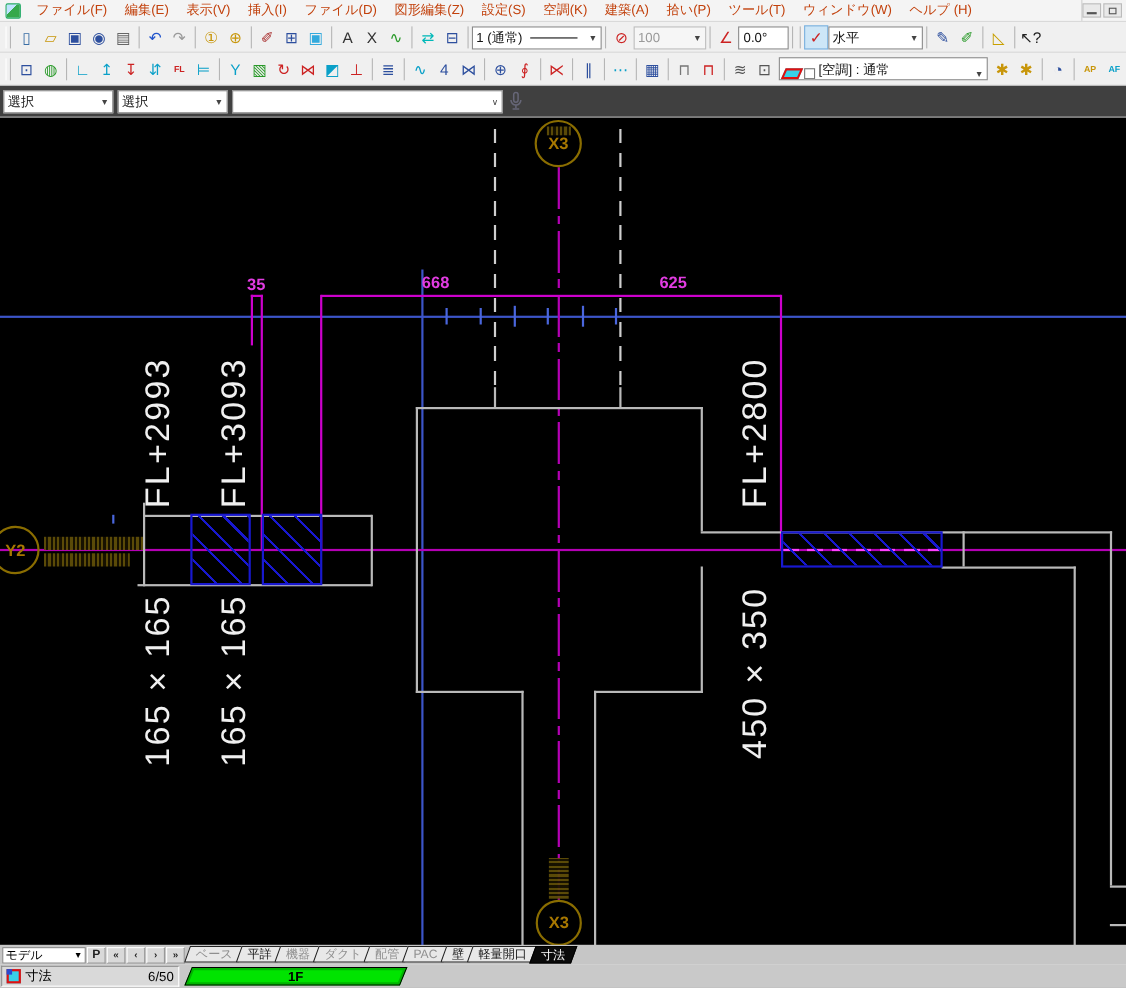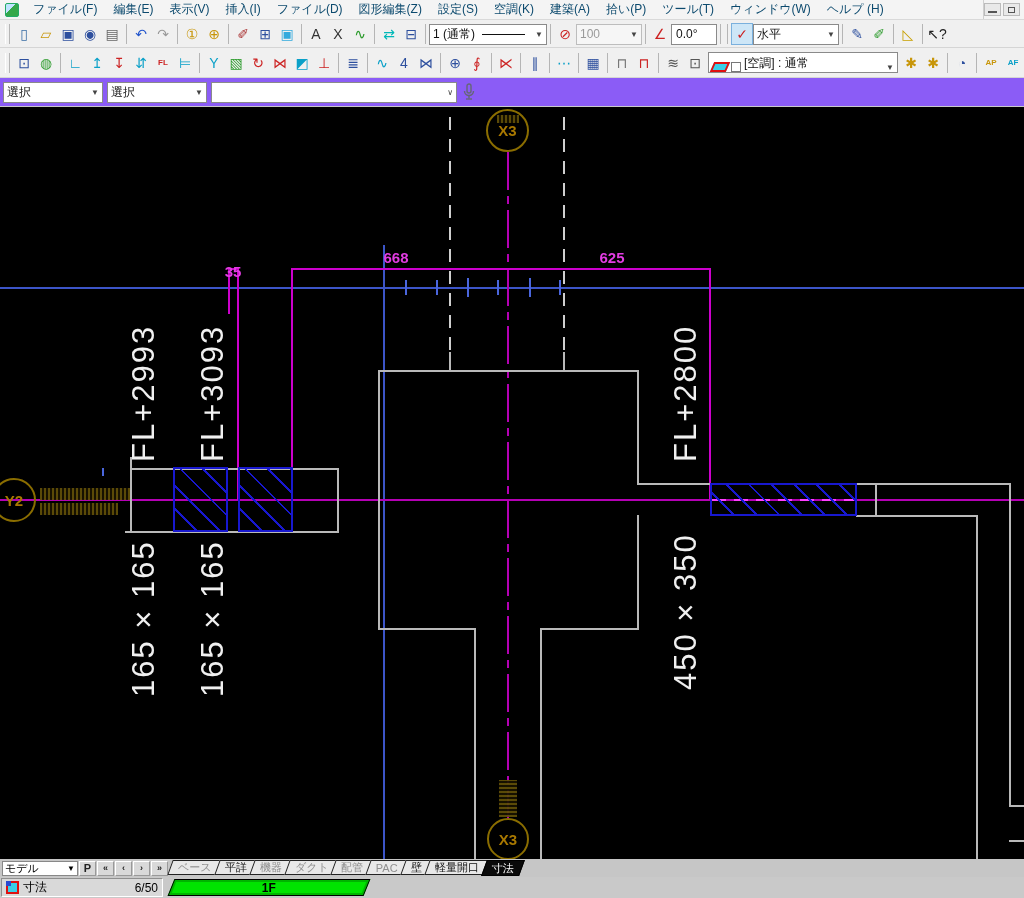--- a/index.html
+++ b/index.html
@@ -1,21 +1,21 @@
 <!DOCTYPE html>
 <html><head>
 <meta charset="utf-8">
 <style>
   html,body{margin:0;padding:0;background:#777;}
   *{box-sizing:border-box;font-family:"Liberation Sans",sans-serif;}
   #app{position:relative;width:1024px;height:898px;background:#f0f0f0;overflow:hidden;}
 
   
   #menubar{position:absolute;left:0;top:0;width:1024px;height:20px;background:#f4f4f4;
-    display:flex;align-items:center;font-size:12px;color:#0c4a6e;border-bottom:1px solid #d9d9d9;}
+    display:flex;align-items:center;font-size:12px;color:#c2410c;border-bottom:1px solid #d9d9d9;}
   #appicon{width:14px;height:14px;margin:0 6px 0 5px;border:1px solid #2a6;border-radius:2px;
     background:linear-gradient(135deg,#bfe3ff 0 40%,#35a84a 40% 100%);}
   .menu-item{padding:2px 8px;cursor:default;}
   #winbtns{margin-left:auto;display:flex;align-items:center;gap:2px;padding-right:4px;border-left:1px solid #cfcfcf;height:100%;}
   .winbtn{width:17px;height:13px;background:#e9e9e9;border:1px solid #bbb;position:relative;}
   .winbtn .minbar{position:absolute;left:3px;right:3px;bottom:2px;height:2px;background:#555;}
   .winbtn .restsq{position:absolute;left:4px;top:3px;width:7px;height:6px;border:1px solid #555;}
 
   
   .toolbar{position:absolute;left:0;width:1024px;background:#f0f0f0;display:flex;align-items:center;
@@ -32,21 +32,21 @@
     font-size:12px;color:#111;padding:0 3px;gap:3px;}
   .combo .arrow{margin-left:auto;font-size:8px;color:#444;padding-left:3px;}
   .combo.disabled{color:#9a9a9a;border-color:#bdbdbd;background:#f6f6f6;}
   .lineprev{flex:1;height:1px;background:#111;margin:0 4px;}
   .field{height:21px;background:#fff;border:1px solid #8a8a8a;font-size:12px;color:#111;
     display:flex;align-items:center;padding:0 4px;}
   .para-ic{width:16px;height:10px;background:#39d0e8;border:2px solid #e01010;transform:skewX(-24deg);}
   .sq-ic{width:10px;height:10px;background:#fff;border:1px solid #777;}
 
   
-  #cmdbar{position:absolute;left:0;top:78px;width:1024px;height:29px;background:#8b5cf6;
+  #cmdbar{position:absolute;left:0;top:78px;width:1024px;height:29px;background:#404040;
     display:flex;align-items:center;gap:4px;padding:0 3px;border-bottom:1px solid #c9c9c9;}
   .sunken{border:1px solid #9a9a9a;border-top-color:#7a7a7a;background:#fff;}
   #msgbox{width:468px;height:22px;font-size:12px;color:#222;display:flex;align-items:center;padding:0 5px;}
 
   
   #canvas{position:absolute;left:0;top:107px;width:1024px;height:752px;background:#000;overflow:hidden;}
   .hline,.vline{position:absolute;}
   .vtext{position:absolute;transform:rotate(-90deg);transform-origin:0 0;white-space:nowrap;
     color:#f0f0f0;font-size:31px;letter-spacing:2px;font-family:"Liberation Sans",sans-serif;}
   .dimlabel{position:absolute;color:#e23ce2;font-size:15px;font-weight:bold;text-align:center;}
@@ -285,21 +285,21 @@
     <div class="hline" style="left:712px;top:392px;width:144px;height:2px;
          background:repeating-linear-gradient(90deg,#ff40ff 0 14px,transparent 14px 22px);"></div>
 
     <div class="hline" style="left:292px;top:161px;width:418px;height:1.5px;background:#cc00cc;"></div>
     <div class="hline" style="left:228px;top:161px;width:11px;height:1.5px;background:#cc00cc;"></div>
     <div class="vline" style="left:228px;top:161px;width:1.5px;height:46px;background:#cc00cc;"></div>
     <div class="vline" style="left:237px;top:161px;width:1.5px;height:232px;background:#cc00cc;"></div>
     <div class="vline" style="left:291px;top:161px;width:1.5px;height:232px;background:#cc00cc;"></div>
     <div class="vline" style="left:709px;top:161px;width:1.5px;height:231px;background:#cc00cc;"></div>
 
-    <div class="dimlabel" style="left:216px;top:156px;width:34px;">35</div>
+    <div class="dimlabel" style="left:216px;top:144px;width:34px;">35</div>
     <div class="dimlabel" style="left:370px;top:142px;width:52px;">668</div>
     <div class="dimlabel" style="left:586px;top:142px;width:52px;">625</div>
 
     <div class="vline" style="left:449px;top:10px;width:2px;height:235px;
          background:repeating-linear-gradient(180deg,#cfcfcf 0 13px,transparent 13px 22px);"></div>
     <div class="vline" style="left:563px;top:10px;width:2px;height:235px;
          background:repeating-linear-gradient(180deg,#cfcfcf 0 13px,transparent 13px 22px);"></div>
     <div class="vline" style="left:449px;top:245px;width:2px;height:18px;background:#b9b9b9;"></div>
     <div class="vline" style="left:563px;top:245px;width:2px;height:18px;background:#b9b9b9;"></div>
 

